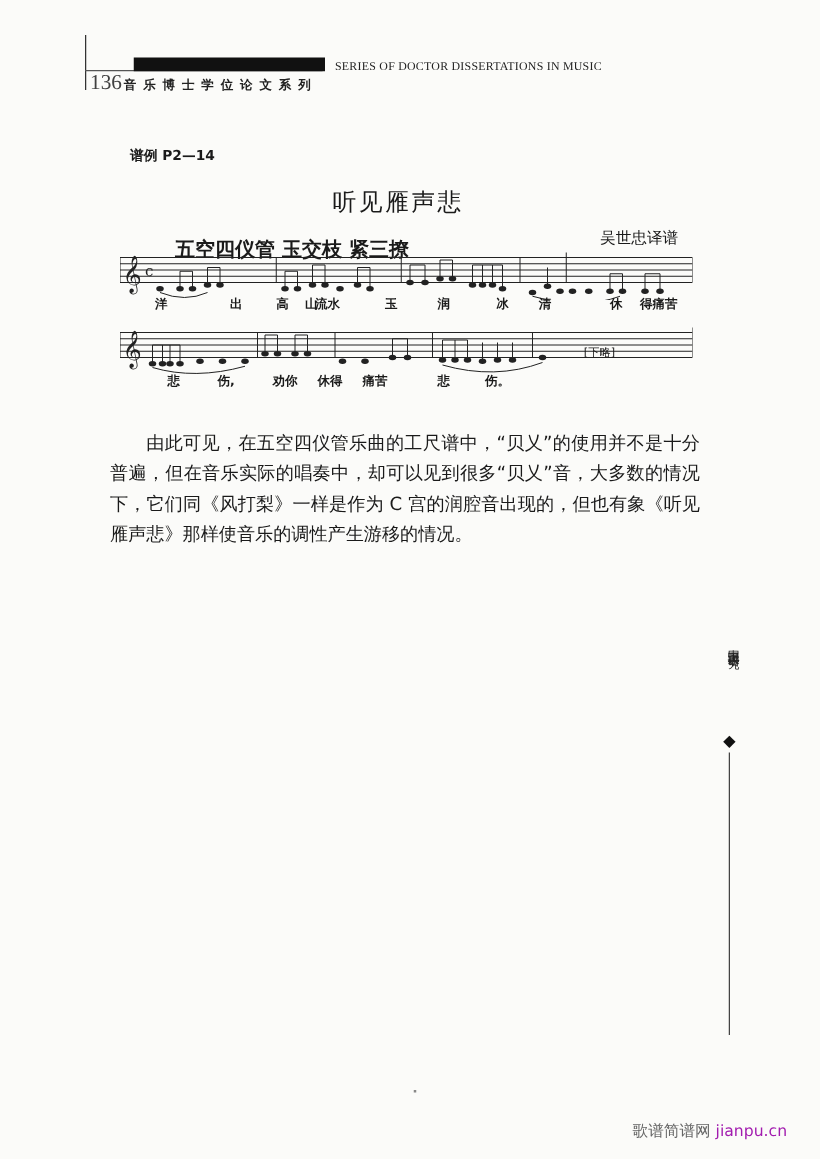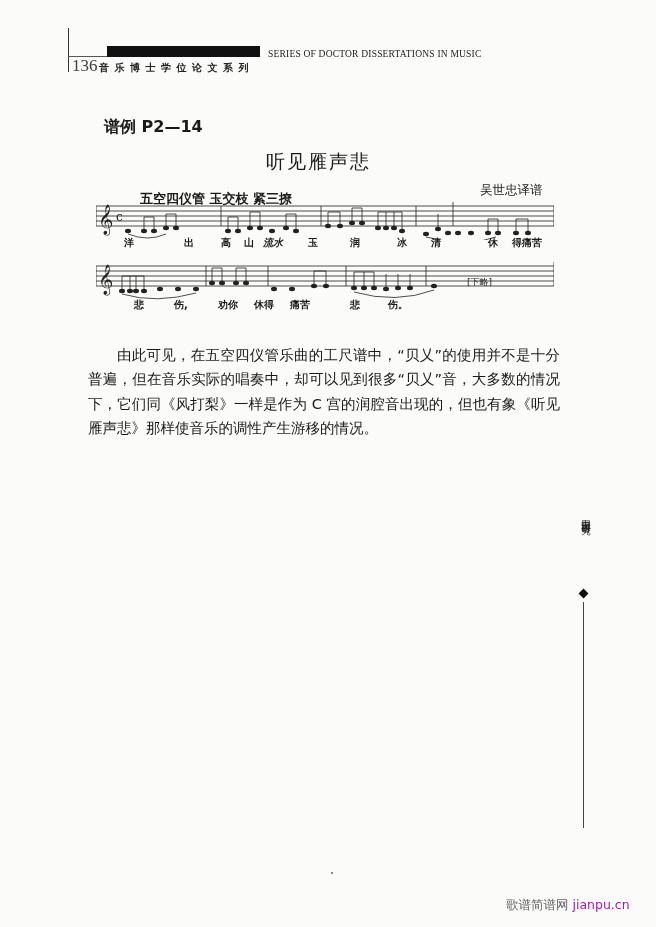--- a/index.html
+++ b/index.html
@@ -10,24 +10,24 @@
     }
     .abs { position: absolute; }
     
     .hdr-vline { left: 68px; top: 28px; width: 1px; height: 44px; background: #333; }
     .hdr-hline { left: 68px; top: 56px; width: 190px; height: 1px; background: #555; }
     .hdr-block { left: 107px; top: 46px; width: 153px; height: 11px; background: #111; }
     .hdr-en { left: 268px; top: 49px; font-size: 9.5px; letter-spacing: 0.2px; font-family: "Liberation Serif", serif; color: #222; }
     .hdr-pagenum { left: 72px; top: 56px; font-size: 17px; font-family: "Liberation Serif", serif; color: #404040; }
     .hdr-series { left: 99px; top: 61px; font-size: 10px; letter-spacing: 5.5px; color: #222; font-family: "DejaVu Sans", sans-serif; font-weight: bold; }
     
-    .ex-label { left: 104px; top: 117px; font-size: 16px; font-weight: bold; font-family: "DejaVu Sans", sans-serif; }
+    .ex-label { left: 104px; top: 117px; font-size: 11px; font-weight: bold; font-family: "DejaVu Sans", sans-serif; }
     .ex-title { left: 266px; top: 149px; font-size: 19px; letter-spacing: 2px; font-family: "DejaVu Sans", sans-serif; }
     .credit { left: 480px; top: 182px; font-size: 12.5px; font-family: "DejaVu Sans", sans-serif; }
-    .subtitle { left: 140px; top: 190px; font-size: 13px; font-family: "DejaVu Sans", sans-serif; font-weight: bold; text-align: right; }
+    .subtitle { left: 140px; top: 190px; font-size: 16px; font-family: "DejaVu Sans", sans-serif; font-weight: bold; text-align: right; }
     
     .staff { left: 96px; width: 458px; }
     .staff svg { display: block; }
     .lyrics { font-size: 10px; font-family: "DejaVu Sans", sans-serif; font-weight: bold; white-space: nowrap; }
     .lyr { position: absolute; }
     
     .para { left: 88px; width: 472px; font-size: 14.5px; line-height: 24.4px; font-family: "DejaVu Sans", sans-serif; text-align: justify; }
     .para p { margin: 0; text-indent: 29px; }
     
     .side-title { left: 578px; top: 512px; width: 14px; font-size: 9.5px; line-height: 12px; writing-mode: vertical-rl; font-family: "DejaVu Sans", sans-serif; color: #222; letter-spacing: 1px; }
@@ -105,21 +105,21 @@
       <path d="M232 24 V10 H244 V24 M256 21 V6 H266 V21 M282 26 V10 H306 V29 M290 26 V10 M298 26 V10"></path>
       <path d="M342 27 V12 M392 31 V17 H402 V31 M420 31 V17 H432 V31"></path>
       <path d="M32 32 Q52 40 70 32 M330 35 Q370 46 400 35"></path>
     </g>
   </svg>
   <div class="lyrics">
     <span class="lyr" style="left:28px; top:34px;">洋</span>
     <span class="lyr" style="left:88px; top:34px;">出</span>
     <span class="lyr" style="left:125px; top:34px;">高</span>
     <span class="lyr" style="left:148px; top:34px;">山</span>
-    <span class="lyr" style="left:167px; top:34px;font-style:italic;">流水</span>
+    <span class="lyr" style="left:156px; top:34px;">流水</span>
     <span class="lyr" style="left:212px; top:34px;">玉</span>
     <span class="lyr" style="left:254px; top:34px;">润</span>
     <span class="lyr" style="left:301px; top:34px;">冰</span>
     <span class="lyr" style="left:335px; top:34px;">清</span>
     <span class="lyr" style="left:392px; top:34px;">休</span>
     <span class="lyr" style="left:416px; top:34px;">得痛苦</span>
   </div>
 </div>
 
 <div class="abs staff" style="top:262px; height:52px;">

